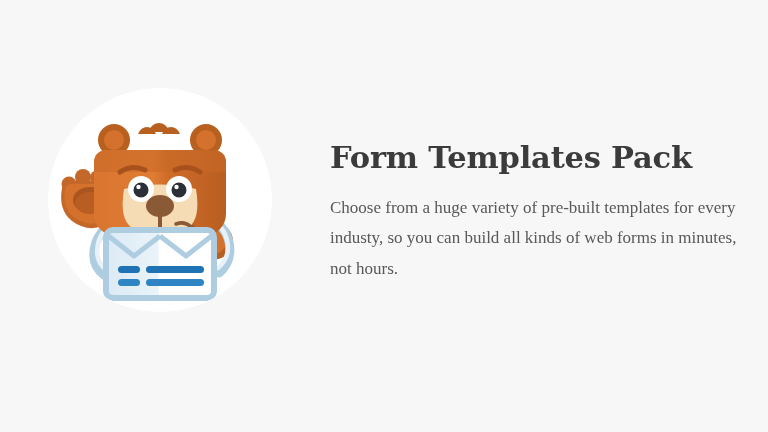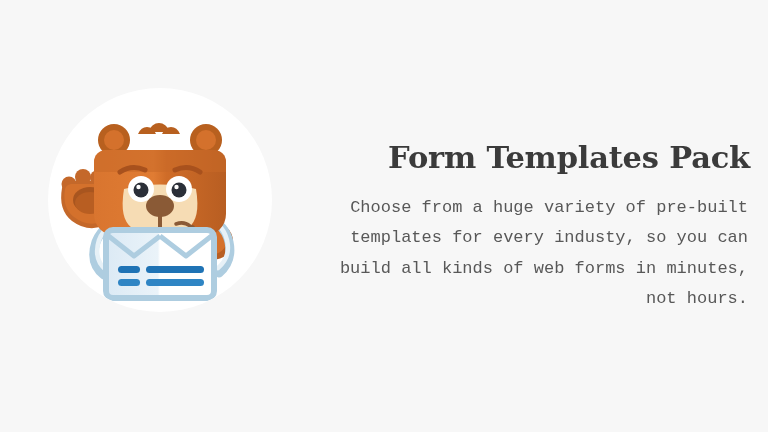--- a/index.html
+++ b/index.html
@@ -17,21 +17,20 @@
     -webkit-font-smoothing: antialiased;
   }
 
   .promo-card {
     position: relative;
     width: 768px;
     height: 432px;
     display: flex;
     align-items: center;
     background: #f7f7f7;
-    text-align: right;
   }
 
   
   .illustration-wrap {
     position: absolute;
     left: 48px;
     top: 88px;
     width: 224px;
     height: 224px;
   }
@@ -66,21 +65,21 @@
     font-weight: 700;
     font-size: 30.5px;
     line-height: 1.12;
     letter-spacing: -0.2px;
     color: #3b3b3b;
     white-space: nowrap;
   }
 
   .pack-description {
     margin-top: 19px;
-    font-family: Liberation Mono, monospace;
+    font-family: Liberation Serif, serif;
     font-size: 17px;
     line-height: 1.78;
     color: #585858;
     max-width: 418px;
   }
 </style>
 </head>
 <body>
 
 <div class="promo-card">

